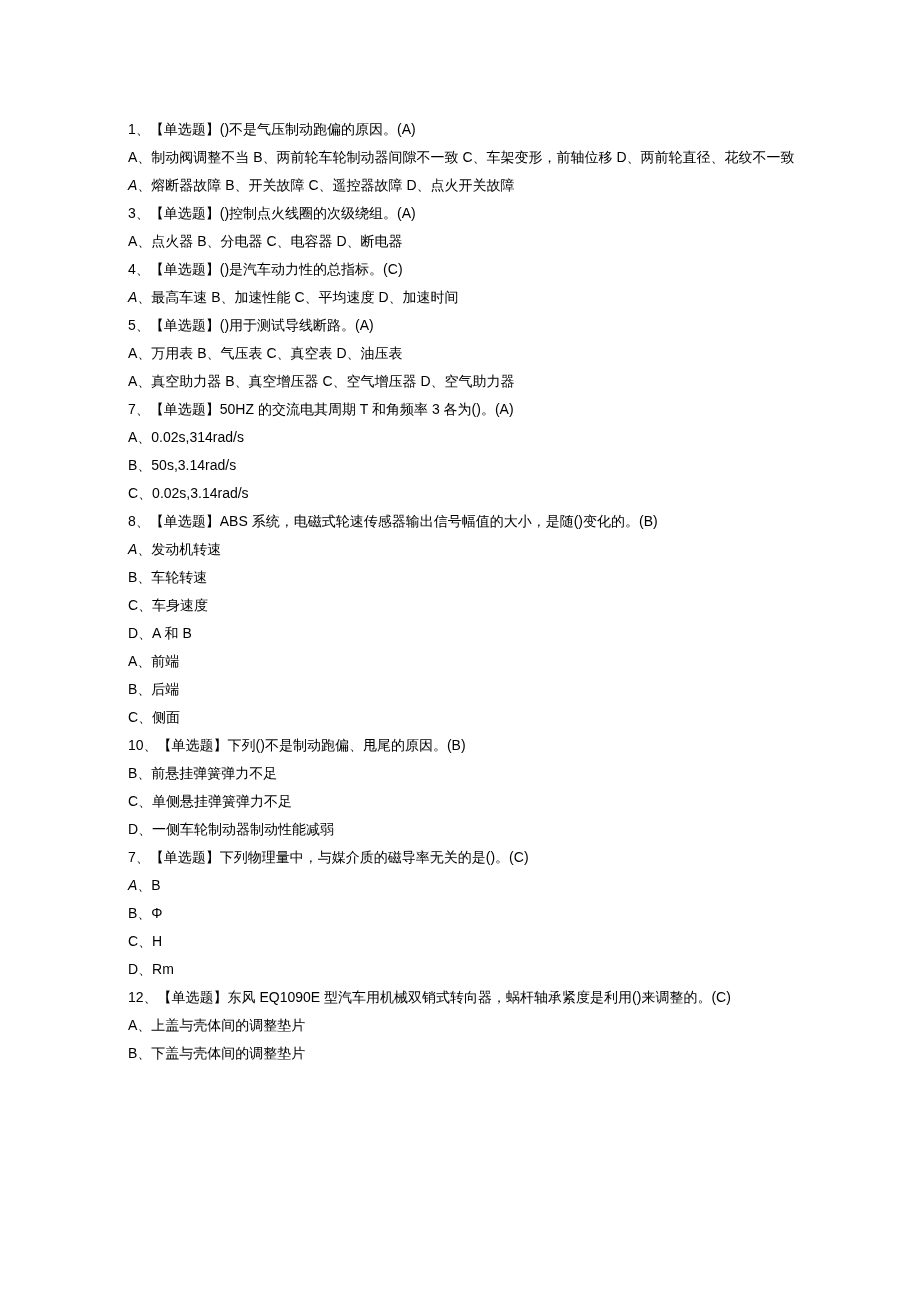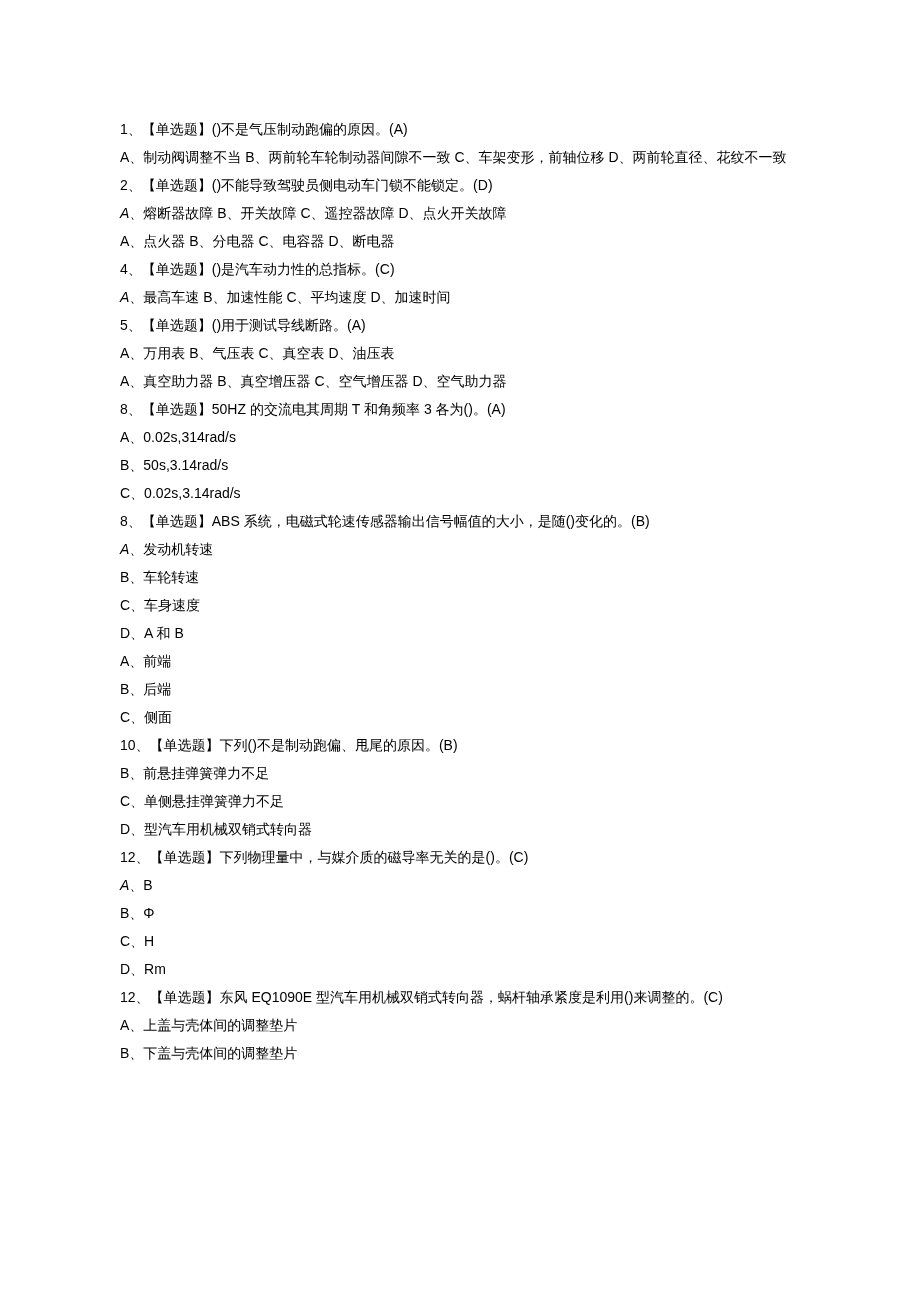--- a/index.html
+++ b/index.html
@@ -7,70 +7,71 @@
     padding: 0;
     background: #ffffff;
     font-family: "Microsoft YaHei", "SimSun", sans-serif;
     width: 920px;
   }
   .page {
     padding: 115px 120px 60px 120px;
     font-size: 14px;
     line-height: 2.0;
     color: #000000;
+    margin-left: 8px;
   }
   .line {
     display: block;
   }
   .italic-A {
     font-style: italic;
   }
 </style>
 </head>
 <body>
 
 <div class="page">
 
   <span class="line">1、【单选题】()不是气压制动跑偏的原因。(A)</span>
   <span class="line">A、制动阀调整不当 B、两前轮车轮制动器间隙不一致 C、车架变形，前轴位移 D、两前轮直径、花纹不一致</span>
 
-  <span class="line">2、【单选题】()不能导致驾驶员侧电动车门锁不能锁定。(D)</span>
   <span class="line"><span class="italic-A">A</span><span>、熔断器故障 B、开关故障 C、遥控器故障 D、点火开关故障</span></span>
 
+  <span class="line">3、【单选题】()控制点火线圈的次级绕组。(A)</span>
   <span class="line">A、点火器 B、分电器 C、电容器 D、断电器</span>
 
   <span class="line">4、【单选题】()是汽车动力性的总指标。(C)</span>
   <span class="line"><span class="italic-A">A</span><span>、最高车速 B、加速性能 C、平均速度 D、加速时间</span></span>
 
   <span class="line">5、【单选题】()用于测试导线断路。(A)</span>
   <span class="line">A、万用表 B、气压表 C、真空表 D、油压表</span>
 
   <span class="line">A、真空助力器 B、真空增压器 C、空气增压器 D、空气助力器</span>
 
-  <span class="line">8、【单选题】50HZ 的交流电其周期 T 和角频率 3 各为()。(A)</span>
+  <span class="line">7、【单选题】50HZ 的交流电其周期 T 和角频率 3 各为()。(A)</span>
   <span class="line">A、0.02s,314rad/s</span>
   <span class="line">B、50s,3.14rad/s</span>
   <span class="line">C、0.02s,3.14rad/s</span>
 
   <span class="line">8、【单选题】ABS 系统，电磁式轮速传感器输出信号幅值的大小，是随()变化的。(B)</span>
   <span class="line"><span class="italic-A">A</span><span>、发动机转速</span></span>
   <span class="line">B、车轮转速</span>
   <span class="line">C、车身速度</span>
   <span class="line">D、A 和 B</span>
 
   <span class="line">A、前端</span>
   <span class="line">B、后端</span>
   <span class="line">C、侧面</span>
 
   <span class="line">10、【单选题】下列()不是制动跑偏、甩尾的原因。(B)</span>
   <span class="line">B、前悬挂弹簧弹力不足</span>
   <span class="line">C、单侧悬挂弹簧弹力不足</span>
-  <span class="line">D、型汽车用机械双销式转向器</span>
+  <span class="line">D、一侧车轮制动器制动性能减弱</span>
 
-  <span class="line">12、【单选题】下列物理量中，与媒介质的磁导率无关的是()。(C)</span>
+  <span class="line">7、【单选题】下列物理量中，与媒介质的磁导率无关的是()。(C)</span>
   <span class="line"><span class="italic-A">A</span><span>、B</span></span>
   <span class="line">B、Φ</span>
   <span class="line">C、H</span>
   <span class="line">D、Rm</span>
 
   <span class="line">12、【单选题】东风 EQ1090E 型汽车用机械双销式转向器，蜗杆轴承紧度是利用()来调整的。(C)</span>
   <span class="line">A、上盖与壳体间的调整垫片</span>
   <span class="line">B、下盖与壳体间的调整垫片</span>
 
 </div>

